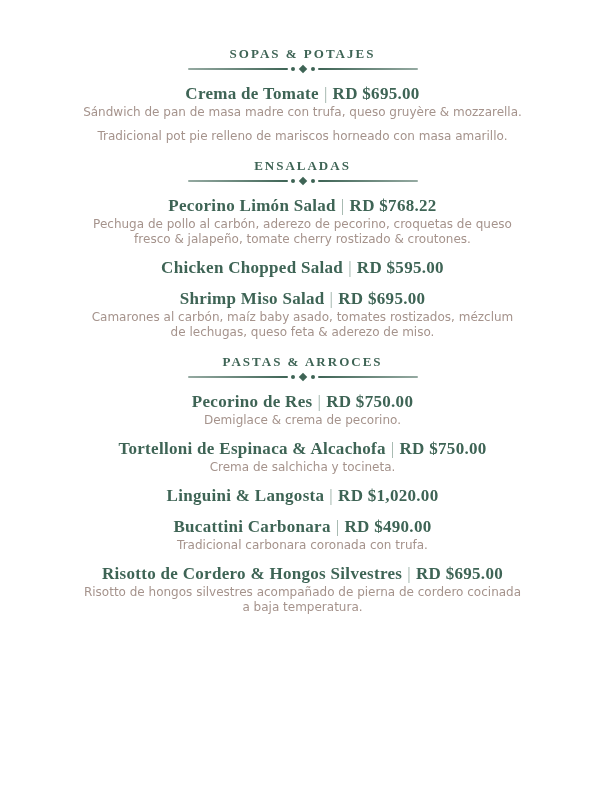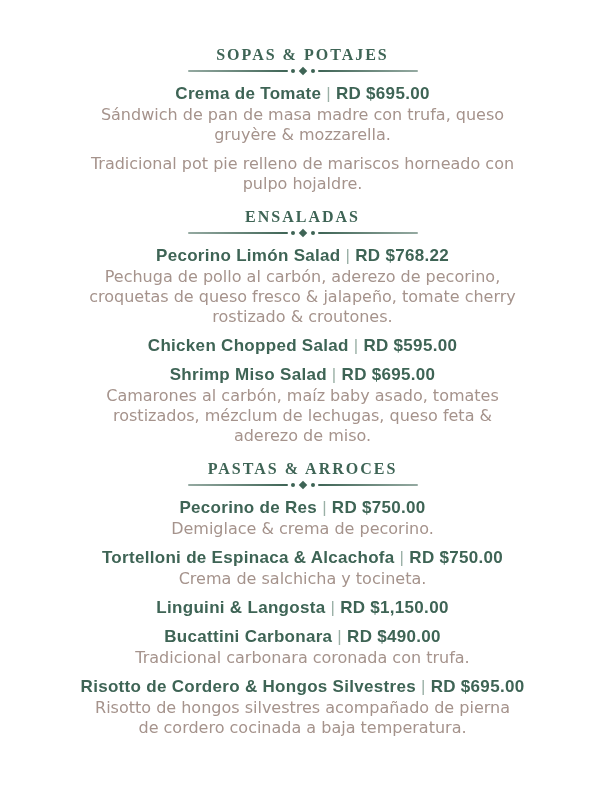--- a/index.html
+++ b/index.html
@@ -18,21 +18,21 @@
   .page{
     width:605px;height:806px;
     padding-top:46px;
     text-align:center;
   }
   .menu-section{margin-bottom:14px;}
   .section-title{
     margin:0;
     font-family:"Liberation Serif","DejaVu Serif",serif;
     font-weight:700;
-    font-size:16px;
+    font-size:13px;
     letter-spacing:2px;
     color:var(--green);
   }
   .divider{
     display:flex;align-items:center;justify-content:center;
     margin:3px auto 9px auto;
     height:8px;width:230px;
   }
   .divider .line{
     height:2px;flex:1;background:var(--green);border-radius:1px;
@@ -44,37 +44,37 @@
     background:var(--green);
     margin:0 3px;flex:0 0 auto;
   }
   .divider .diamond{
     width:6px;height:6px;background:var(--green);
     transform:rotate(45deg);
     margin:0 2px;flex:0 0 auto;
   }
   .menu-item{margin-bottom:9px;}
   .item-title{
-    margin:5px 0 1px 0;
-    font-family:Liberation Sans, sans-serif;
+    margin:11px 0 1px 0;
+    font-family:Liberation Serif, serif;
     font-weight:700;
     font-size:17px;
     letter-spacing:.3px;
     color:var(--green);
     white-space:nowrap;
   }
   .item-sep{
     font-weight:400;
     color:var(--sep);
     padding:0 5px;
   }
   .item-desc{
     margin:0 auto;
     max-width:440px;
-    font-size:16px;
+    font-size:12px;
     line-height:1.25;
     color:var(--taupe);
   }
 </style>
 </head>
 <body>
 
 <main class="page">
   <div id="menu-root">
   <section class="menu-section">
@@ -90,21 +90,21 @@
     </header>
     <div class="items">
   <article class="menu-item">
     <h3 class="item-title">
       <span class="item-name">Crema de Tomate</span><span class="item-sep">|</span><span class="item-price">RD $695.00</span>
     </h3>
     <p class="item-desc">Sándwich de pan de masa madre con trufa, queso gruyère &amp; mozzarella.</p>
   </article>
 
   <article class="menu-item">
-    <p class="item-desc">Tradicional pot pie relleno de mariscos horneado con pulpo hojaldre.</p>
+    <p class="item-desc">Tradicional pot pie relleno de mariscos horneado con masa amarillo.</p>
   </article>
 </div>
   </section>
 
   <section class="menu-section">
     <header class="section-header">
       <h2 class="section-title">ENSALADAS</h2>
       <div class="divider">
         <span class="line line-left"></span>
         <span class="dot"></span>
@@ -157,21 +157,21 @@
 
   <article class="menu-item">
     <h3 class="item-title">
       <span class="item-name">Tortelloni de Espinaca &amp; Alcachofa</span><span class="item-sep">|</span><span class="item-price">RD $750.00</span>
     </h3>
     <p class="item-desc">Crema de salchicha y tocineta.</p>
   </article>
 
   <article class="menu-item">
     <h3 class="item-title">
-      <span class="item-name">Linguini &amp; Langosta</span><span class="item-sep">|</span><span class="item-price">RD $1,150.00</span>
+      <span class="item-name">Linguini &amp; Langosta</span><span class="item-sep">|</span><span class="item-price">RD $1,020.00</span>
     </h3>
   </article>
 
   <article class="menu-item">
     <h3 class="item-title">
       <span class="item-name">Bucattini Carbonara</span><span class="item-sep">|</span><span class="item-price">RD $490.00</span>
     </h3>
     <p class="item-desc">Tradicional carbonara coronada con trufa.</p>
   </article>
 

